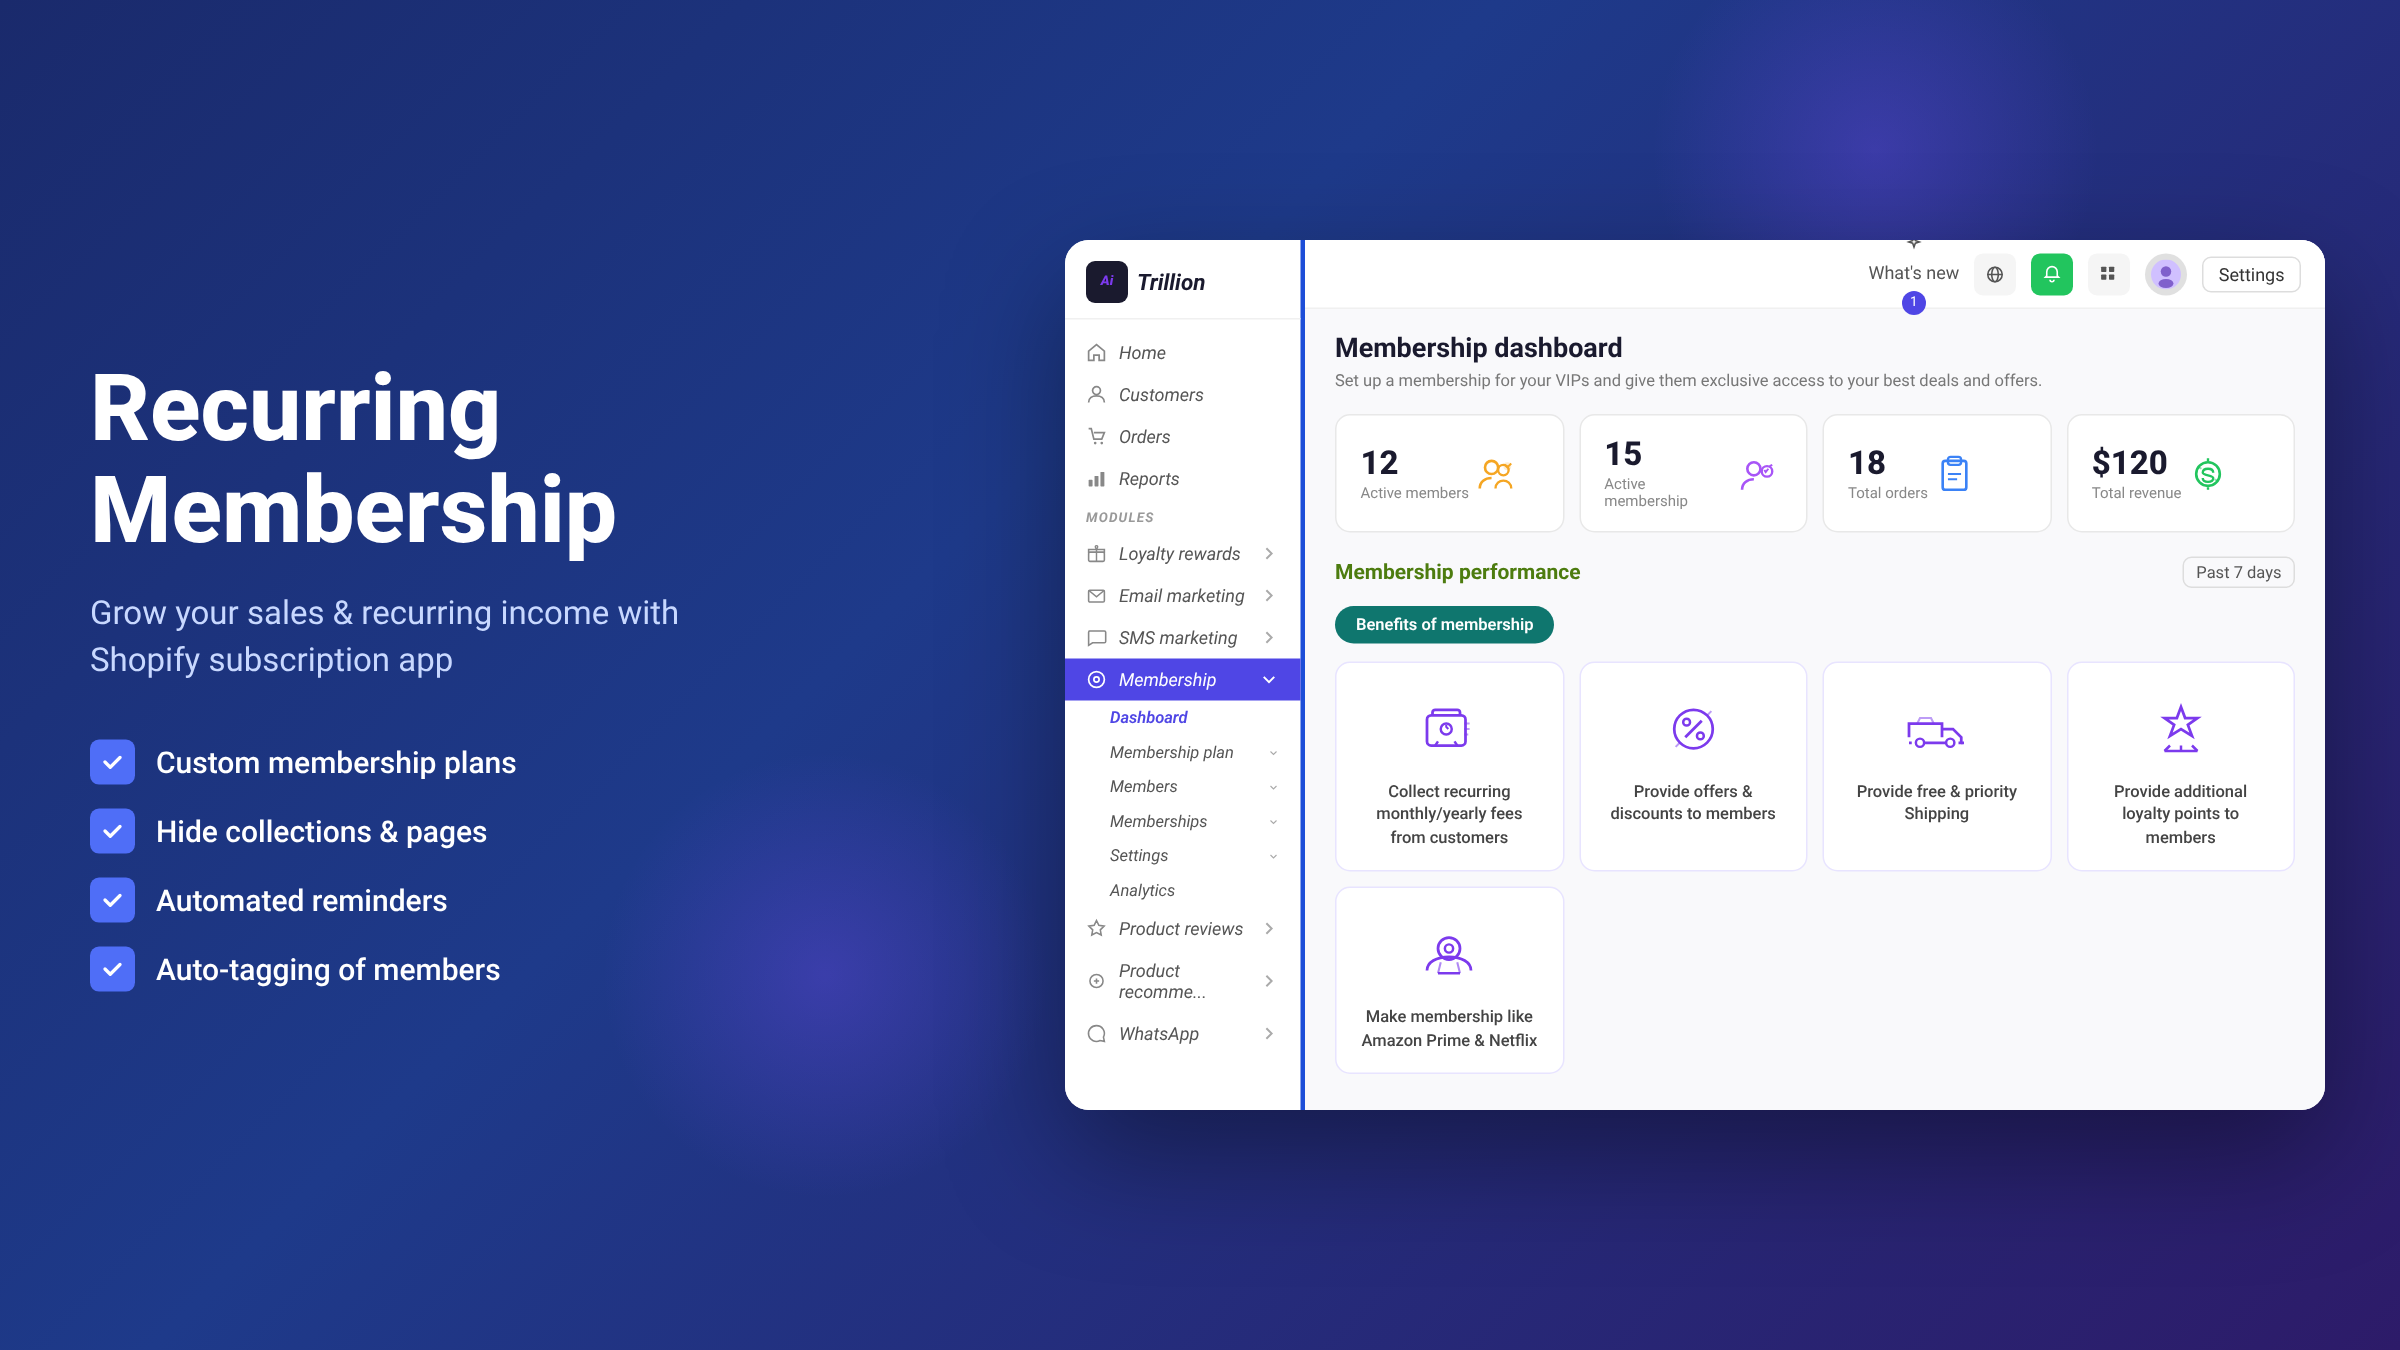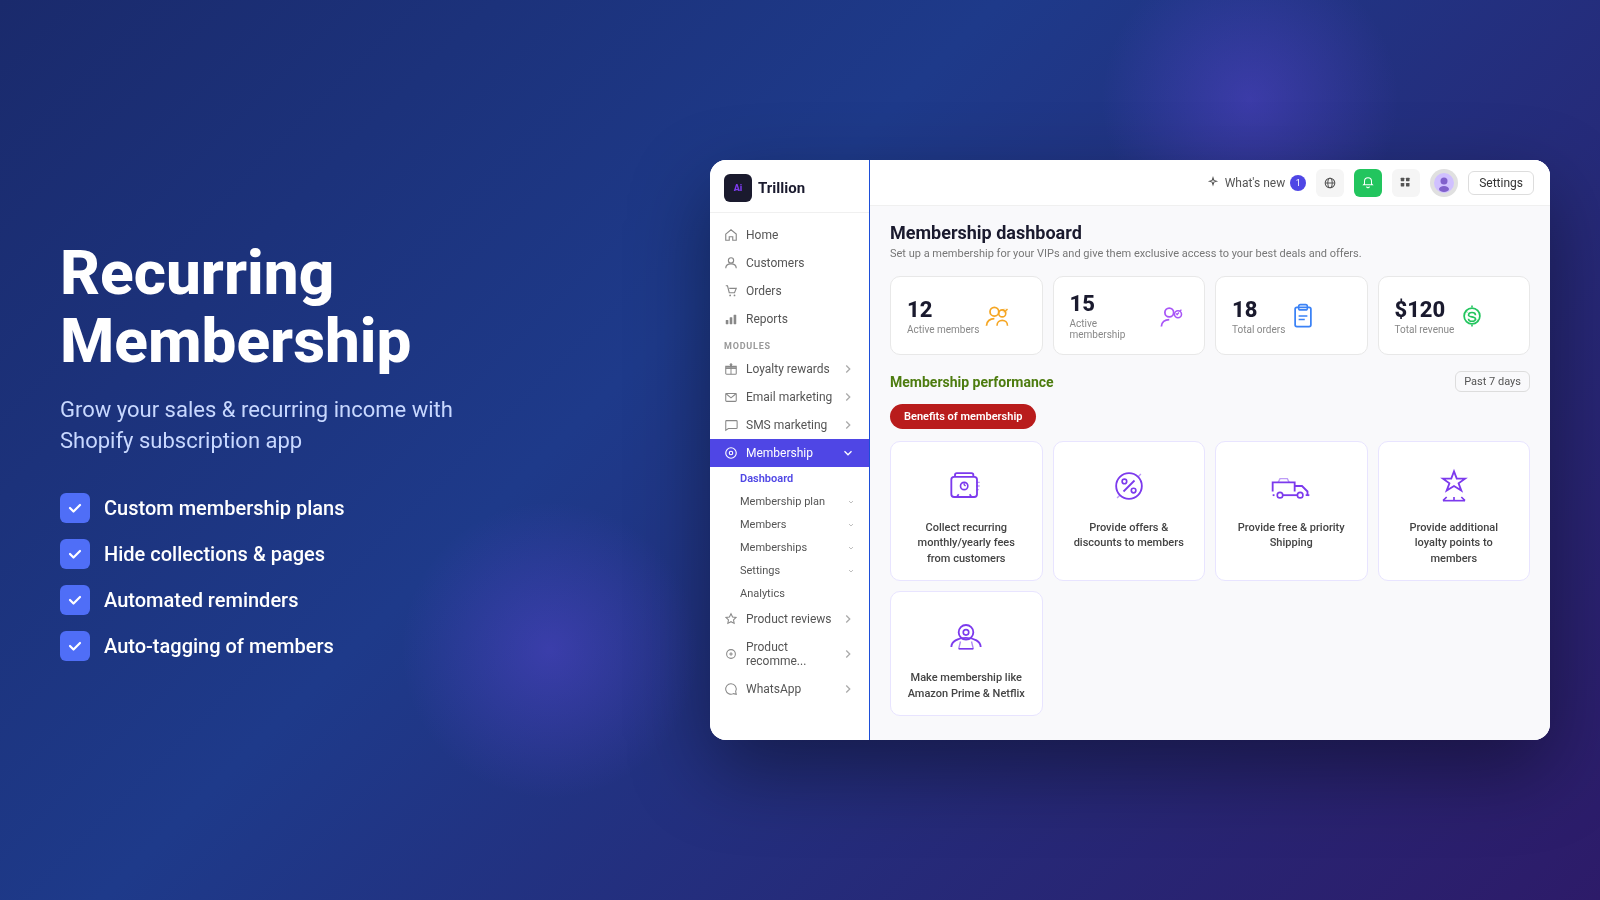--- a/index.html
+++ b/index.html
@@ -76,24 +76,25 @@
       border-radius: 16px;
       box-shadow: 0 30px 80px rgba(0,0,0,0.4);
       display: flex;
       overflow: hidden;
     }
 
     
     .sidebar {
       width: 160px;
       background: #fff;
-      border-right: 1px solid #1d4ed8;
+      border-right: 3px solid #1d4ed8;
       display: flex;
       flex-direction: column;
       flex-shrink: 0;
+      font-style: italic;
     }
     .sidebar-logo {
       padding: 14px 14px 10px;
       display: flex;
       align-items: center;
       gap: 6px;
       border-bottom: 1px solid #f0f0f0;
     }
     .logo-icon {
       width: 28px;
@@ -189,20 +190,21 @@
       gap: 10px;
       height: 46px;
     }
     .topbar-item {
       display: flex;
       align-items: center;
       gap: 5px;
       font-size: 12px;
       color: #555;
       cursor: pointer;
+      flex-direction: column;
     }
     .topbar-badge {
       background: #4f46e5;
       color: white;
       border-radius: 50%;
       width: 16px;
       height: 16px;
       font-size: 9px;
       display: flex;
       align-items: center;
@@ -321,21 +323,21 @@
       margin-bottom: 12px;
     }
     .tab-btn {
       padding: 6px 14px;
       border-radius: 20px;
       font-size: 11px;
       cursor: pointer;
       font-weight: 600;
     }
     .tab-active {
-      background: #b91c1c;
+      background: #0f766e;
       color: white;
       text-align: right;
     }
 
     
     .benefits-grid {
       display: grid;
       grid-template-columns: repeat(4, 1fr);
       gap: 10px;
     }

